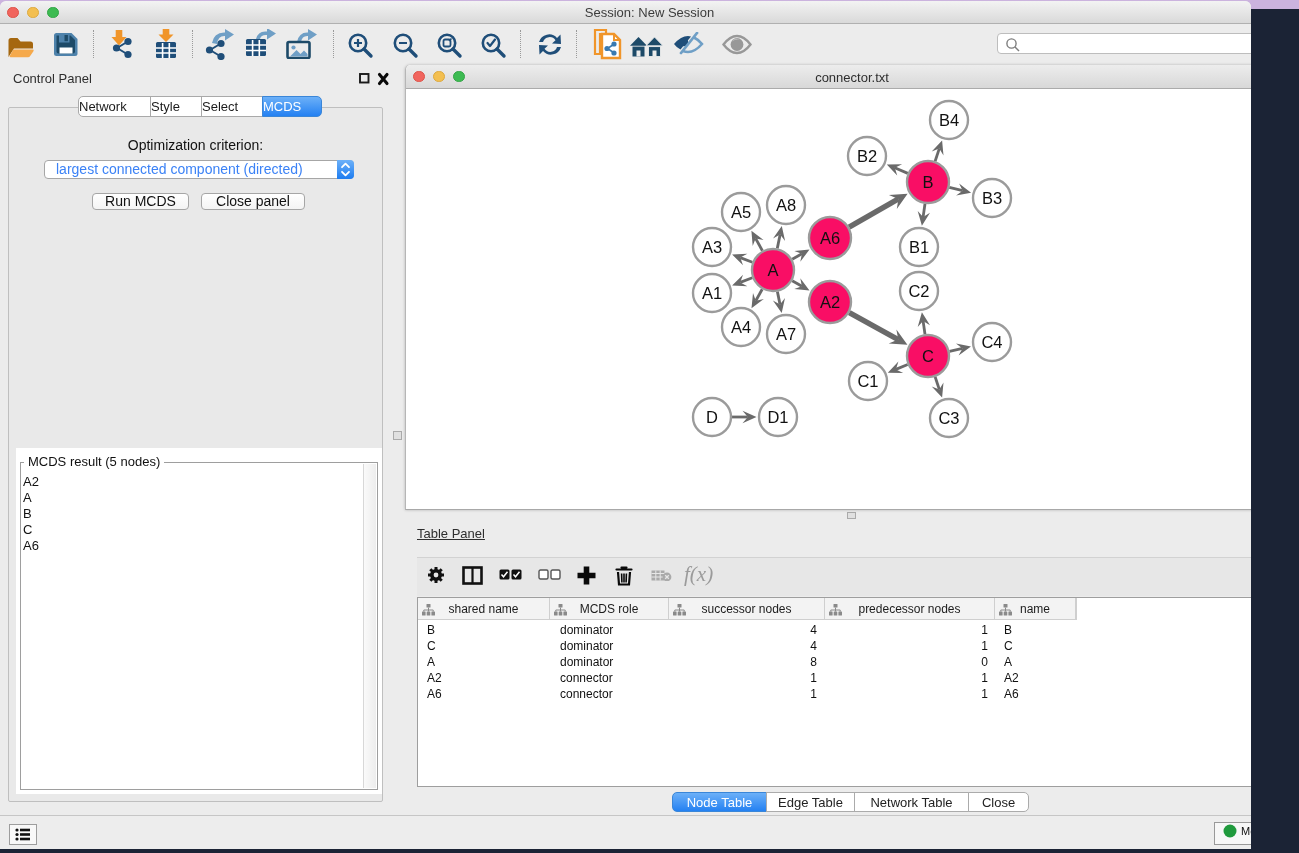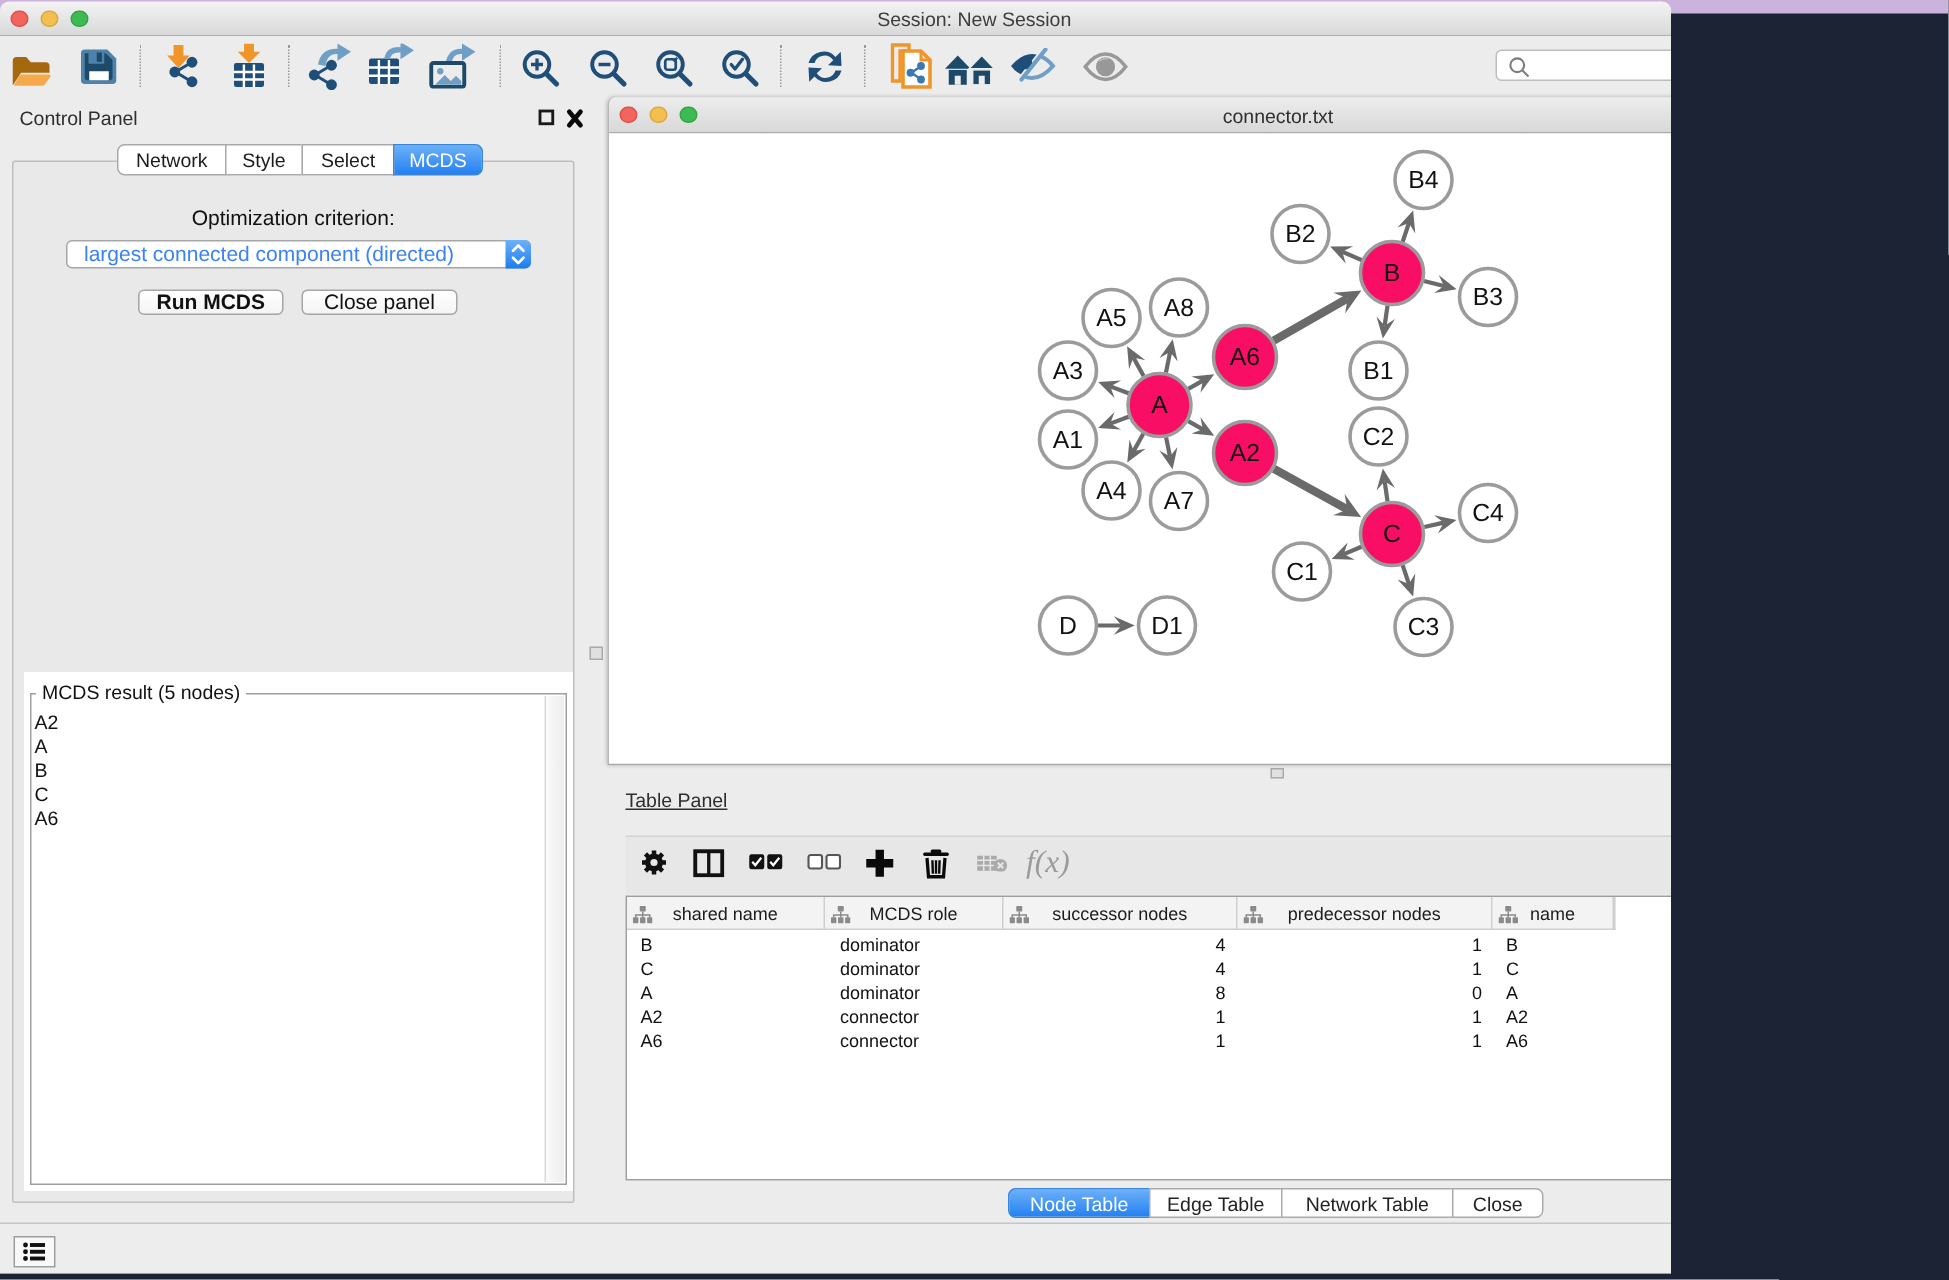--- a/index.html
+++ b/index.html
@@ -1,30 +1,30 @@
 <!DOCTYPE html>
 <html><head><meta charset="utf-8"><style>
 *{margin:0;padding:0;box-sizing:border-box;}
 body{width:1299px;height:853px;overflow:hidden;font-family:"Liberation Sans",sans-serif;background:#1b2335;position:relative;}
 .abs{position:absolute;}
-#mainwin{position:absolute;left:0;top:1px;width:1114px;height:848px;background:#ececec;border-radius:6px 6px 0 0;overflow:hidden;}
+#mainwin{position:absolute;left:0;top:1px;width:1251px;height:848px;background:#ececec;border-radius:6px 6px 0 0;overflow:hidden;}
 #titlebar{position:absolute;left:0;top:0;width:1299px;height:23px;background:linear-gradient(#f3f3f3,#d9d9d9);border-bottom:1px solid #b0b0b0;border-radius:6px 6px 0 0;}
 .tl{position:absolute;top:5.5px;width:11.5px;height:11.5px;border-radius:50%;}
 #titlebar .t1{left:7px;background:#f1655e;border:1px solid #dd5349;}
 #titlebar .t2{left:27px;background:#f3bf50;border:1px solid #dda93e;}
 #titlebar .t3{left:47px;background:#3dbb52;border:1px solid #33a546;}
 #ttext{position:absolute;top:4px;left:0;width:1299px;text-align:center;font-size:13px;color:#3c3c3c;}
 #toolbar{position:absolute;left:0;top:24px;width:1299px;height:38px;background:#ececec;}
 .sep{position:absolute;top:5px;height:28px;width:0;border-left:1px dotted #9a9a9a;}
 #searchbox{position:absolute;left:997px;top:8px;width:293px;height:21px;background:#fff;border:1px solid #bdbdbd;border-radius:4px;}
 
 #cptitle{position:absolute;left:13px;top:70px;font-size:13px;color:#2e2e2e;}
 #cpbody{position:absolute;left:8px;top:106px;width:375px;height:695px;background:#e9e9e9;border:1px solid #bfbfbf;border-radius:2px;}
 #tabs{position:absolute;left:78px;top:95px;height:21px;}
-.tab{position:absolute;top:0;height:21px;background:#fff;border:1px solid #a9a9a9;font-size:13px;color:#1b1b1b;text-align:center;line-height:20px;}
+.tab{position:absolute;top:0;height:21px;background:#fff;border:1px solid #a9a9a9;font-size:13px;color:#1b1b1b;text-align:left;line-height:20px;}
 .tabsel{background:linear-gradient(#6cb0f8,#2481f2);color:#fff;border-color:#3a86d8;}
 #optlabel{position:absolute;left:0px;top:136px;width:391px;text-align:center;font-size:14px;color:#111;}
 #dropdown{position:absolute;left:44px;top:159px;width:310px;height:19px;background:#fff;border:1px solid #a6a6a6;border-radius:4px;font-size:14px;color:#3b82f6;line-height:17px;padding-left:11px;}
 #stepper{position:absolute;right:-1px;top:-1px;width:17px;height:19px;background:linear-gradient(#6db1f9,#1d7cf0);border-radius:0 4px 4px 0;}
 .btn{position:absolute;top:192px;height:17px;background:linear-gradient(#ffffff,#f4f4f4);border:1px solid #a6a6a6;border-radius:4px;font-size:14px;color:#111;text-align:center;line-height:15px;}
 #fieldset{position:absolute;left:16px;top:447px;width:366px;height:346px;background:#fff;padding-left:28px;}
 #fsline{position:absolute;left:4px;top:14px;width:358px;height:328px;border:1px solid #9e9e9e;}
 #fstitle{position:absolute;left:8px;top:6px;background:#fff;padding:0 4px;font-size:13px;color:#111;}
 #mcdslist{position:absolute;left:7px;top:26px;font-size:13px;color:#111;line-height:16px;}
 #fsscroll{position:absolute;right:6px;top:16px;width:13px;height:324px;background:linear-gradient(90deg,#fafafa,#ededed);border-left:1px solid #d8d8d8;}
@@ -201,21 +201,21 @@
     <div class="tab" style="left:123px;width:62px;">Select</div>
     <div class="tab tabsel" style="left:184px;width:60px;border-radius:0 5px 5px 0;">MCDS</div>
   </div>
   <div id="optlabel">Optimization criterion:</div>
   <div id="dropdown">largest connected component (directed)
     <div id="stepper"><svg width="17" height="19" viewBox="0 0 17 19">
           <path d="M5 7.2 L8.5 3.6 L12 7.2" fill="none" stroke="#fff" stroke-width="1.8" stroke-linecap="round" stroke-linejoin="round"></path>
           <path d="M5 11.8 L8.5 15.4 L12 11.8" fill="none" stroke="#fff" stroke-width="1.8" stroke-linecap="round" stroke-linejoin="round"></path>
         </svg></div>
   </div>
-  <div class="btn" style="left:92px;width:97px;font-weight:bold;">Run MCDS</div>
+  <div class="btn" style="left:92px;width:97px;">Run MCDS</div>
   <div class="btn" style="left:201px;width:104px;">Close panel</div>
   <div id="fieldset">
     <div id="fsline"></div>
     <div id="fstitle">MCDS result (5 nodes)</div>
     <div id="mcdslist">A2<br>A<br>B<br>C<br>A6</div>
     <div id="fsscroll"></div>
   </div>
 
   <div class="abs" style="left:393px;top:430px;width:9px;height:9px;background:#e0e0e0;border:1px solid #aaa;"></div>
   <div class="abs" style="left:847px;top:511px;width:9px;height:7px;background:#e0e0e0;border:1px solid #aaa;"></div>

